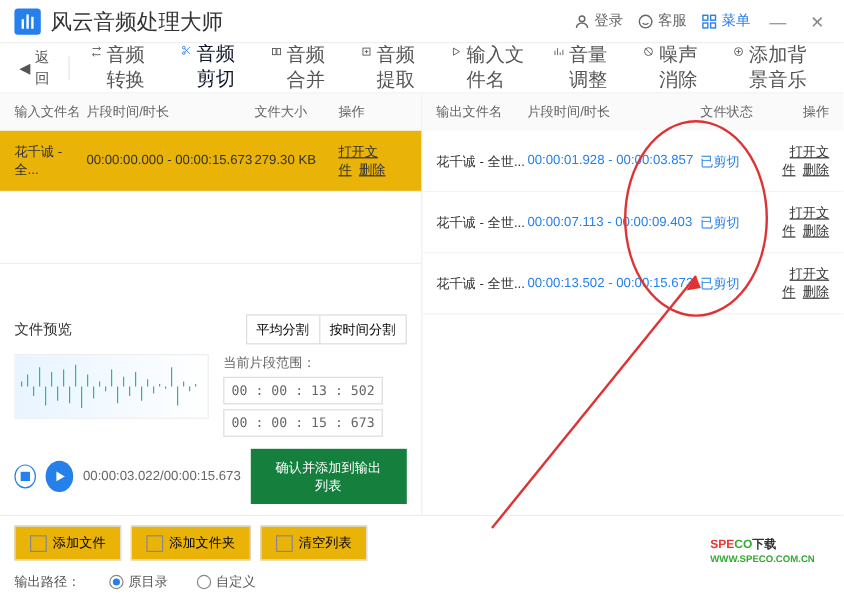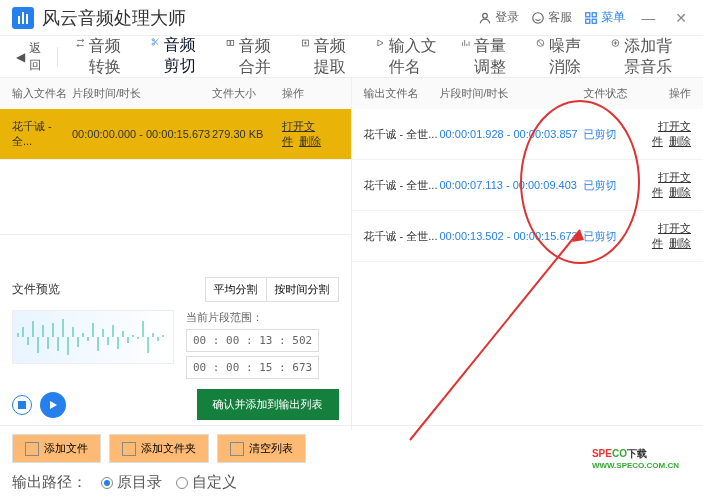--- a/index.html
+++ b/index.html
@@ -40,22 +40,22 @@
 .wave-svg { width: 160px; height: 44px; }
 .range-panel { font-size: 11px; color: #666; }
 .time-box { display: inline-block; padding: 4px 6px; border: 1px solid #ddd; margin: 4px 2px 0 0; font-family: monospace; font-size: 11px; }
 .controls { display: flex; align-items: center; gap: 8px; margin-top: 10px; }
 .progress { font-size: 11px; color: #666; }
 .play-btn { width: 26px; height: 26px; border-radius: 50%; background: #2680eb; display: flex; align-items: center; justify-content: center; cursor: pointer; }
 .small-btn { width: 20px; height: 20px; border-radius: 50%; border: 1px solid #2680eb; display:flex;align-items:center;justify-content:center;cursor:pointer; }
 .confirm-btn { margin-left: auto; padding: 8px 16px; background: #15803d; color: #fff; border: none; cursor: pointer; font-size: 11px; }
 .footer { position: absolute; bottom: 0; left: 0; right: 0; border-top: 1px solid #eee; padding: 8px 12px; }
 .footer-row1 { display: flex; gap: 8px; margin-bottom: 10px; }
-.file-btn { padding: 6px 12px; border: 1px solid #ddd; background: #fdba74; display: flex; align-items: center; gap: 5px; cursor: pointer; font-size: 11px; }
-.footer-row2 { display: flex; align-items: flex-end; gap: 14px; font-size: 15px; color: #555; }
+.file-btn { padding: 6px 12px; border: 1px solid #ddd; background: #eab308; display: flex; align-items: center; gap: 5px; cursor: pointer; font-size: 11px; }
+.footer-row2 { display: flex; align-items: flex-end; gap: 24px; font-size: 11px; color: #555; }
 .radio { display: flex; align-items: center; gap: 4px; cursor: pointer; }
 .radio-dot { width: 12px; height: 12px; border: 1px solid #888; border-radius: 50%; display:flex;align-items:center;justify-content:center; }
 .radio-dot.checked::after { content:''; width:6px; height:6px; background:#2680eb; border-radius:50%; }
 .circle-annot { position:absolute; border: 2px solid #d33; border-radius: 50%; width: 120px; height: 164px; top: 100px; left: 520px; pointer-events:none; }
 .arrow-annot { position:absolute; top:220px; left:400px; pointer-events:none; }
 .watermark { position:absolute; right:24px; bottom:30px; font-size:10px; font-weight:bold; }
 .watermark .s{color:#e33}.watermark .p{color:#3a3}.watermark .sub{font-size:8px;color:#3a3}
 .ficon{width:14px;height:14px;border:1px solid #888;}
 </style>
 </head>
@@ -228,20 +228,21 @@
         <div class="small-btn">
             <svg width="8" height="8">
               <rect width="8" height="8" fill="#2680eb"></rect>
             </svg>
           </div>
         <div class="play-btn">
             <svg width="10" height="10" viewBox="0 0 10 10">
               <path d="M2 1l7 4-7 4z" fill="#fff"></path>
             </svg>
           </div>
+        <span class="progress">00:00:03.022/00:00:15.673</span>
         <button class="confirm-btn">确认并添加到输出列表</button>
       </div>
     </div>
   </div>
 
   <div class="right">
     <div class="table-head">
       <div class="col1">输出文件名</div>
       <div class="col2">片段时间/时长</div>
       <div class="col3">文件状态</div>

